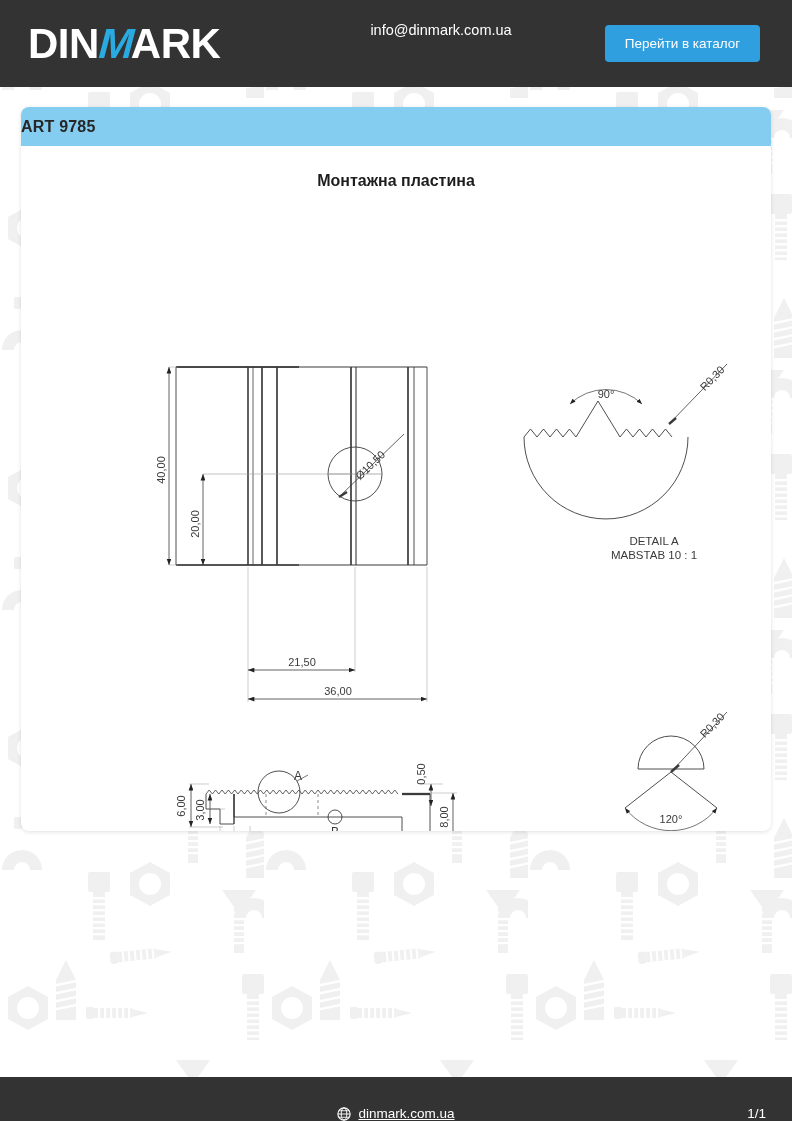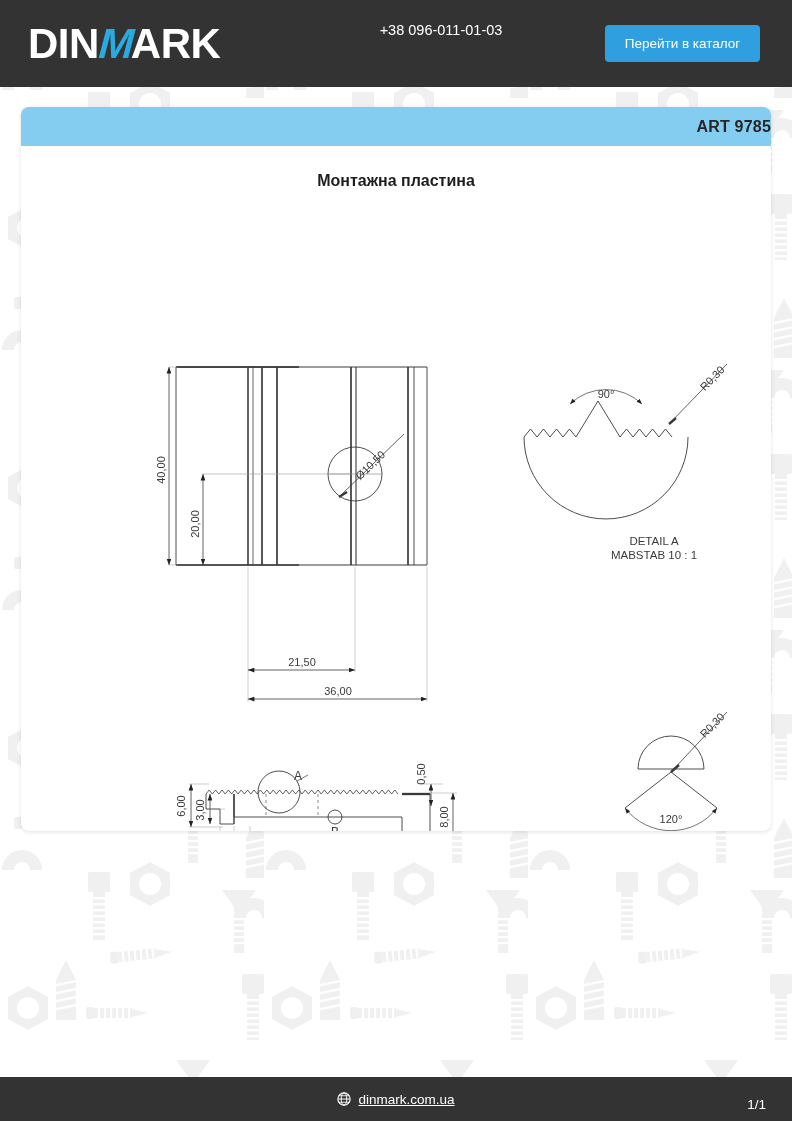--- a/index.html
+++ b/index.html
@@ -96,21 +96,21 @@
     box-shadow: 0 1px 4px rgba(0,0,0,0.12);
     z-index: 3;
     overflow: hidden;
   }
 
   .card-header {
     height: 39px;
     background: #85cdf0;
     display: flex;
     align-items: center;
-    justify-content: flex-end;
+    justify-content: flex-start;
     color: #262626;
     font-size: 16px;
     font-weight: bold;
     letter-spacing: 0.2px;
   }
 
   .card-subtitle {
     text-align: center;
     margin-top: 26px;
     font-size: 16px;
@@ -130,21 +130,21 @@
   
   .footer {
     position: absolute;
     left: 0;
     bottom: 0;
     width: 792px;
     height: 44px;
     background: #333333;
     z-index: 5;
     display: flex;
-    align-items: center;
+    align-items: flex-end;
     justify-content: center;
   }
   .footer-link-wrap {
     display: flex;
     align-items: center;
     gap: 7px;
     color: #ffffff;
   }
   .globe-icon { width: 14px; height: 14px; display: block; }
   .footer-link {
@@ -241,21 +241,21 @@
     </defs>
     <rect x="0" y="0" width="792" height="1121" fill="#ffffff"></rect>
     <rect x="0" y="0" width="792" height="1121" fill="url(#wm-pat)"></rect>
   </svg>
 </div>
 
 <div class="topbar">
   <div class="logo"><span>DIN</span><span class="m-mark">M</span><span>ARK</span></div>
 
   <div class="contacts">
-    <div>+38 096-011-01-03</div>
+    <div>info@dinmark.com.ua</div>
   </div>
 
   <button class="catalog-btn">Перейти в каталог</button>
 </div>
 
 <div class="card">
 
   <div class="card-header">
     <span>ART 9785</span>
   </div>

